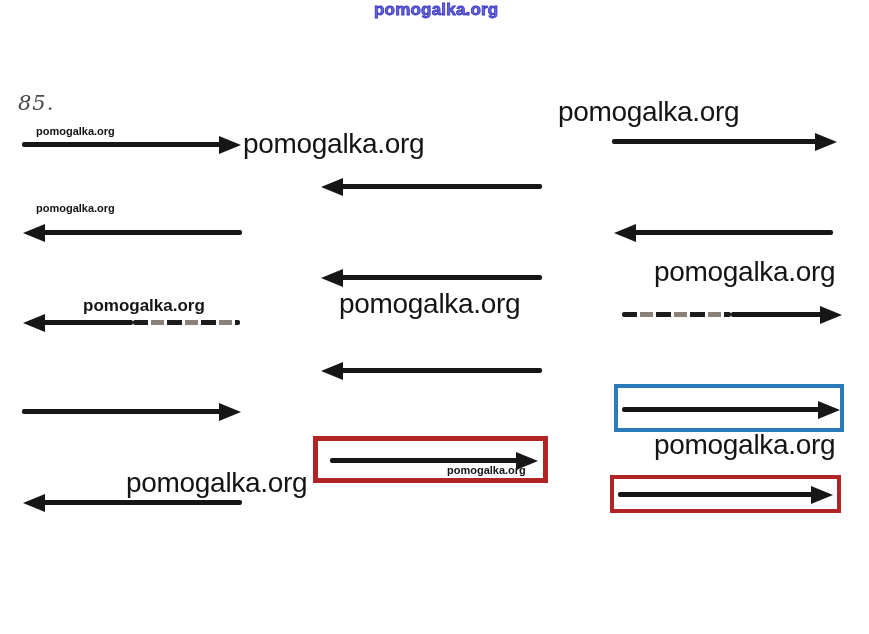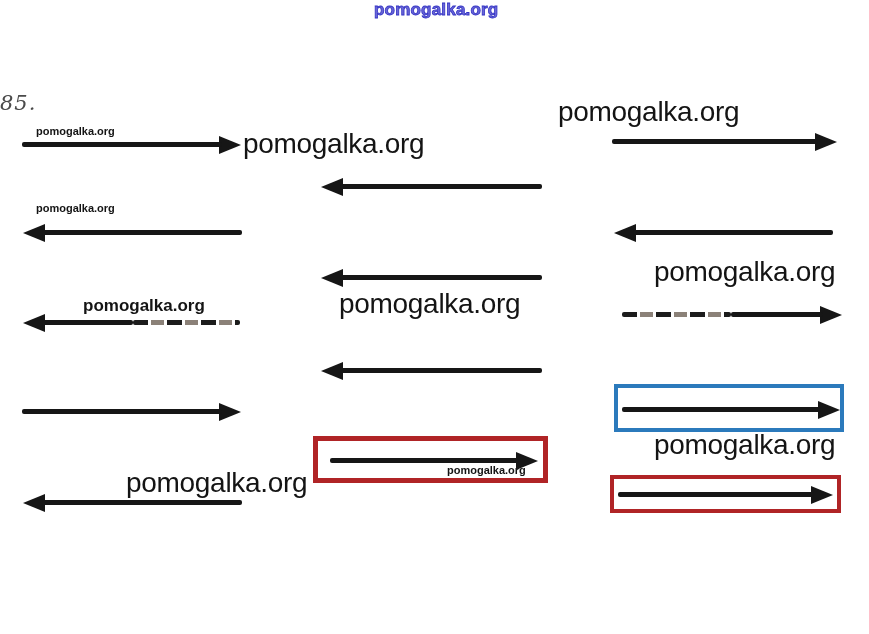--- a/index.html
+++ b/index.html
@@ -33,21 +33,21 @@
     border-top:9px solid transparent;border-bottom:9px solid transparent;
   }
   .arrow .head.right{right:-1px;border-left:22px solid #161616;}
   .arrow .head.left{left:-1px;border-right:22px solid #161616;}
 </style>
 </head>
 <body>
 
 <div class="stage" id="stage">
   <div class="lbl wm-blue" style="left:374px;top:1px">pomogalka.org</div>
-  <div class="lbl problem" style="left:0;top:92px">85.</div>
+  <div class="lbl problem" style="left:18px;top:92px">85.</div>
 
   <div class="lbl small" style="left:36px;top:126px">pomogalka.org</div>
   <div class="lbl large" style="left:243px;top:129px">pomogalka.org</div>
   <div class="lbl small" style="left:36px;top:203px">pomogalka.org</div>
   <div class="lbl medium" style="left:83px;top:297px">pomogalka.org</div>
   <div class="lbl large" style="left:126px;top:468px">pomogalka.org</div>
 
   <div class="lbl large" style="left:339px;top:289px">pomogalka.org</div>
   <div class="lbl small" style="left:447px;top:465px">pomogalka.org</div>
 

